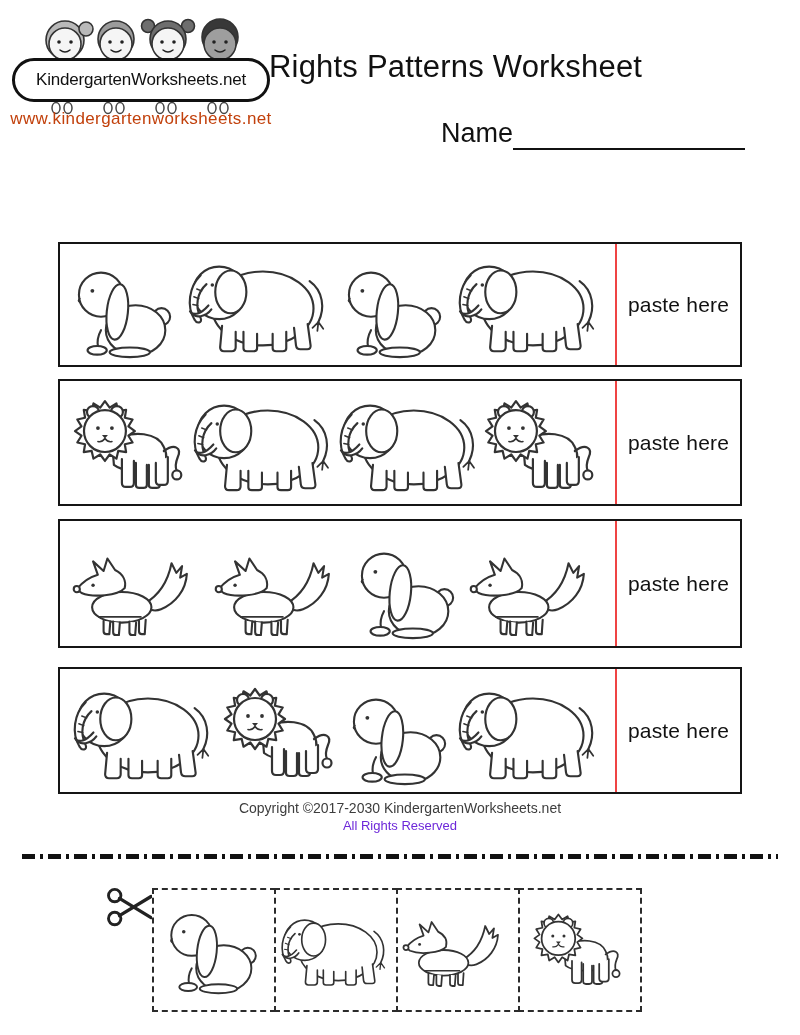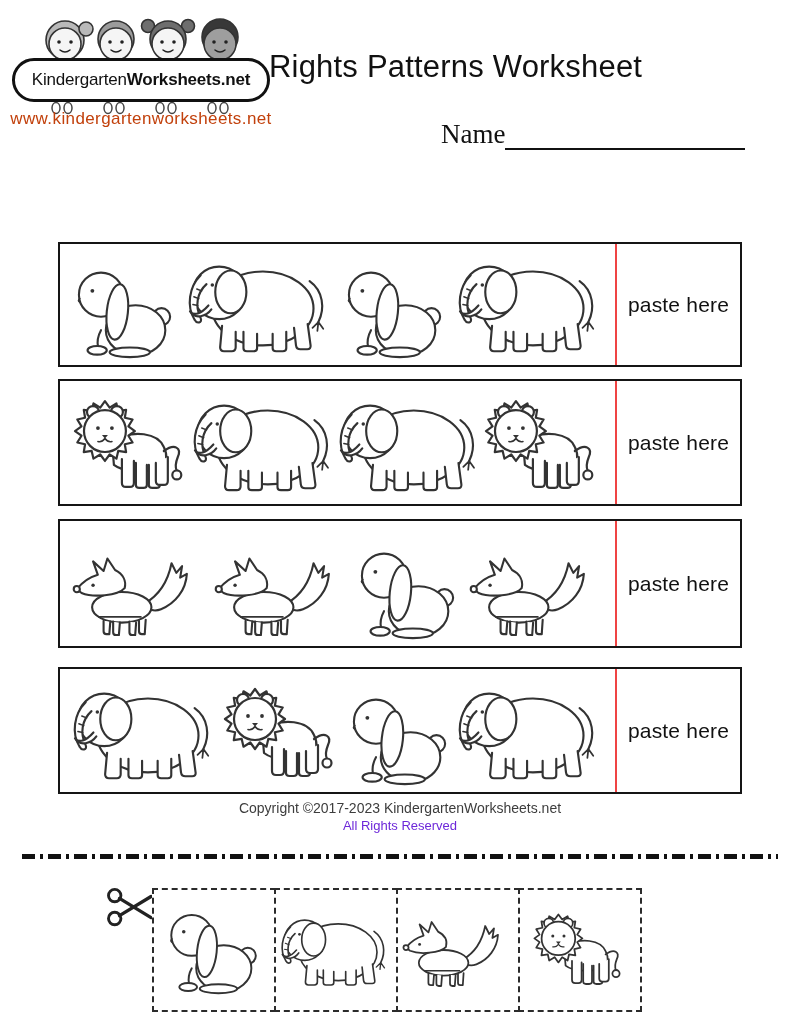--- a/index.html
+++ b/index.html
@@ -9,33 +9,33 @@
   }
   
   .logo{position:absolute;left:8px;top:4px;width:270px;height:130px;}
   .logo-kids{position:absolute;left:0;top:0;}
   .logo-pill{
     position:absolute;left:4px;top:54px;width:252px;height:38px;
     border:3px solid #111;border-radius:22px;background:#fff;
     display:flex;align-items:center;justify-content:center;
     font-size:17px;white-space:nowrap;letter-spacing:-0.2px;color:#111;
   }
-  .logo-pill .bold{font-weight:bold;}
+  .logo-pill .bold{font-weight:normal;}
   .logo-url{
     position:absolute;left:0;top:105px;width:266px;text-align:center;
     font-size:17px;color:#c2410c;letter-spacing:.4px;
   }
   
   .title{
     position:absolute;left:269px;top:28px;font-size:31px;font-weight:400;
     color:#111;letter-spacing:0.2px;
   }
   .name-row{
     position:absolute;left:441px;top:118px;width:304px;
-    display:flex;align-items:center;font-size:27px;color:#111;font-family:Liberation Serif, serif;
+    display:flex;align-items:flex-start;font-size:27px;color:#111;
   }
   .name-line{flex:1;border-bottom:2px solid #111;height:30px;}
   .instructions{
     position:absolute;left:69px;top:174px;width:660px;
     font-size:19px;line-height:1.3;color:#000;margin:0;
   }
   
   .pattern-row{
     position:absolute;left:58px;width:684px;border:2px solid #151515;
     box-sizing:border-box;display:flex;background:#fff;
@@ -284,21 +284,21 @@
             <use href="#sym-elephant" xlink:href="#sym-elephant"></use>
           </svg>
         </div>
         <div class="paste-box">
           <span>paste here</span>
         </div>
       </div>
     </div>
 
   <div class="copyright">
-    <div>Copyright ©2017-2023 KindergartenWorksheets.net</div>
+    <div>Copyright ©2017-2030 KindergartenWorksheets.net</div>
     <div class="rights">All Rights Reserved</div>
   </div>
 
   <div class="cut-line"></div>
   <svg class="scissors" width="48" height="44" viewBox="0 0 50 46" xmlns="http://www.w3.org/2000/svg">
     <g stroke="#222" fill="none" stroke-linecap="round">
       <circle cx="9" cy="10" r="6.5" stroke-width="3"></circle>
       <circle cx="9" cy="34" r="6.5" stroke-width="3"></circle>
       <path d="M14 13 L47 33" stroke-width="3.5"></path>
       <path d="M14 31 L47 11" stroke-width="3.5"></path>

